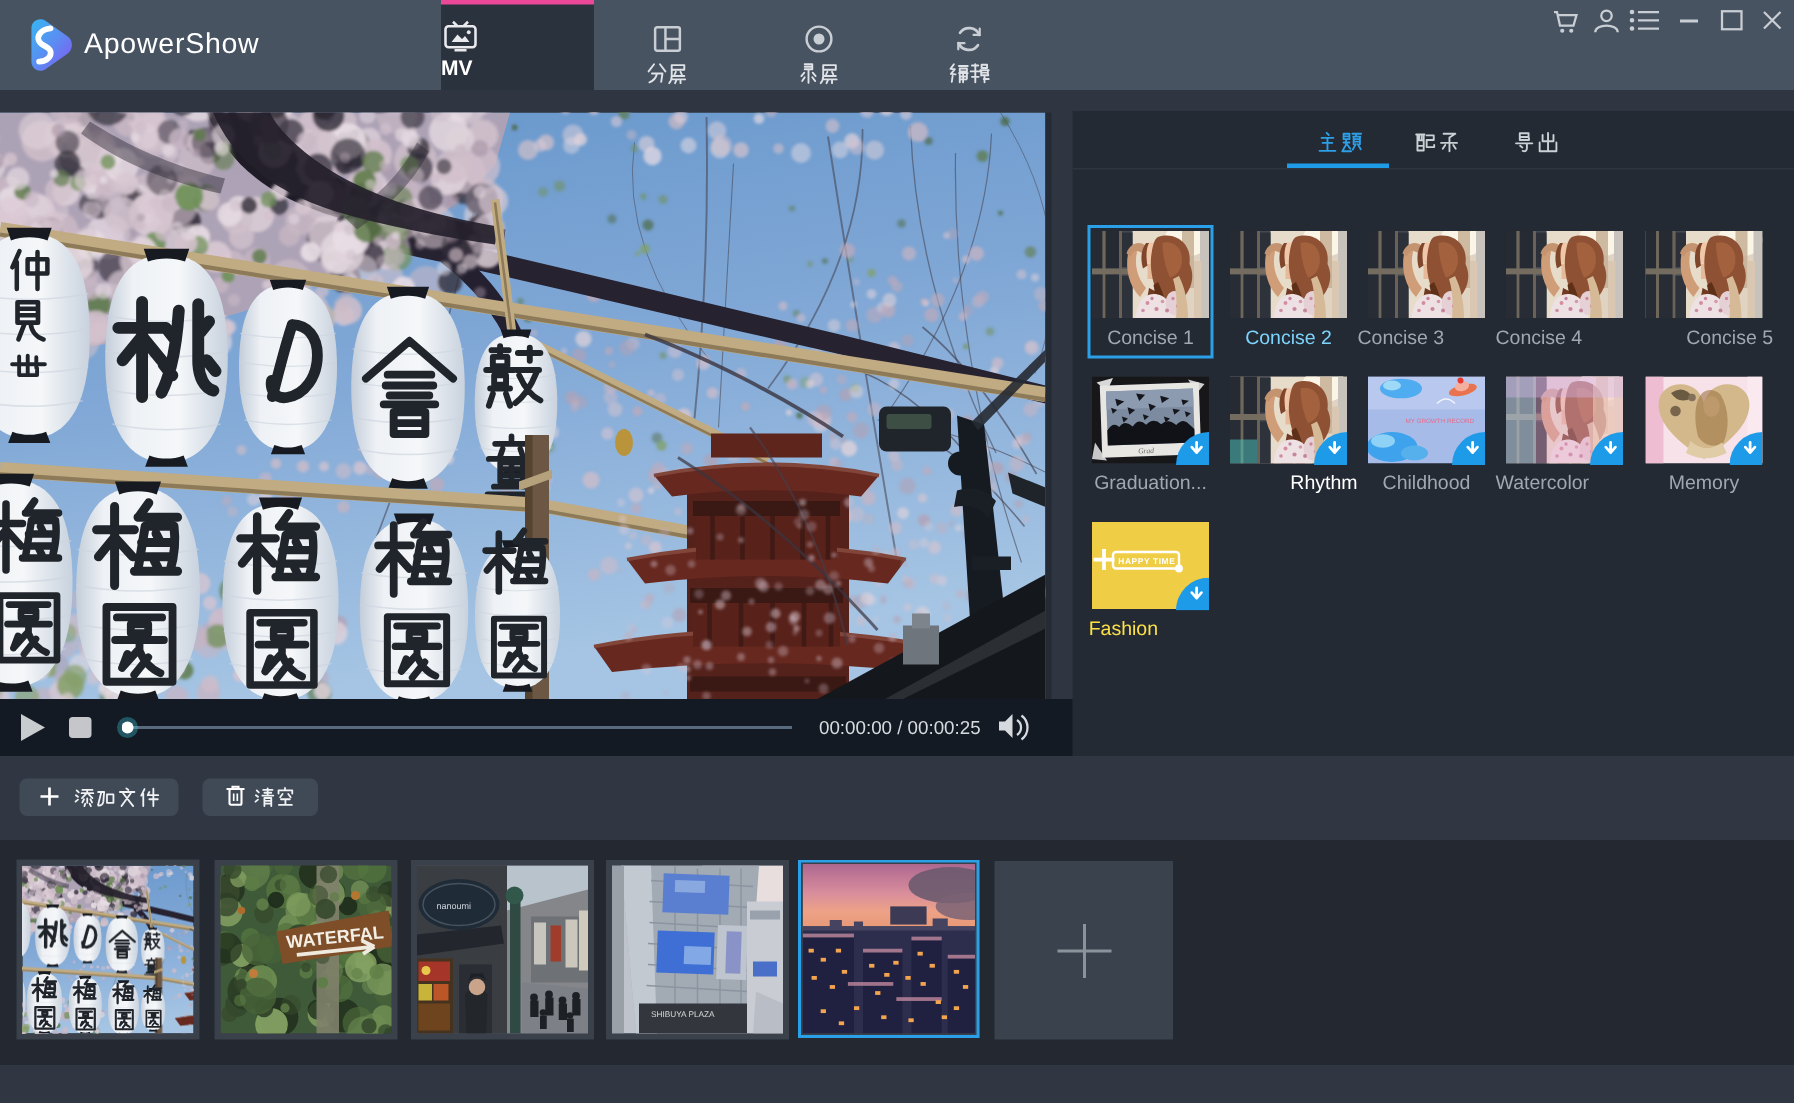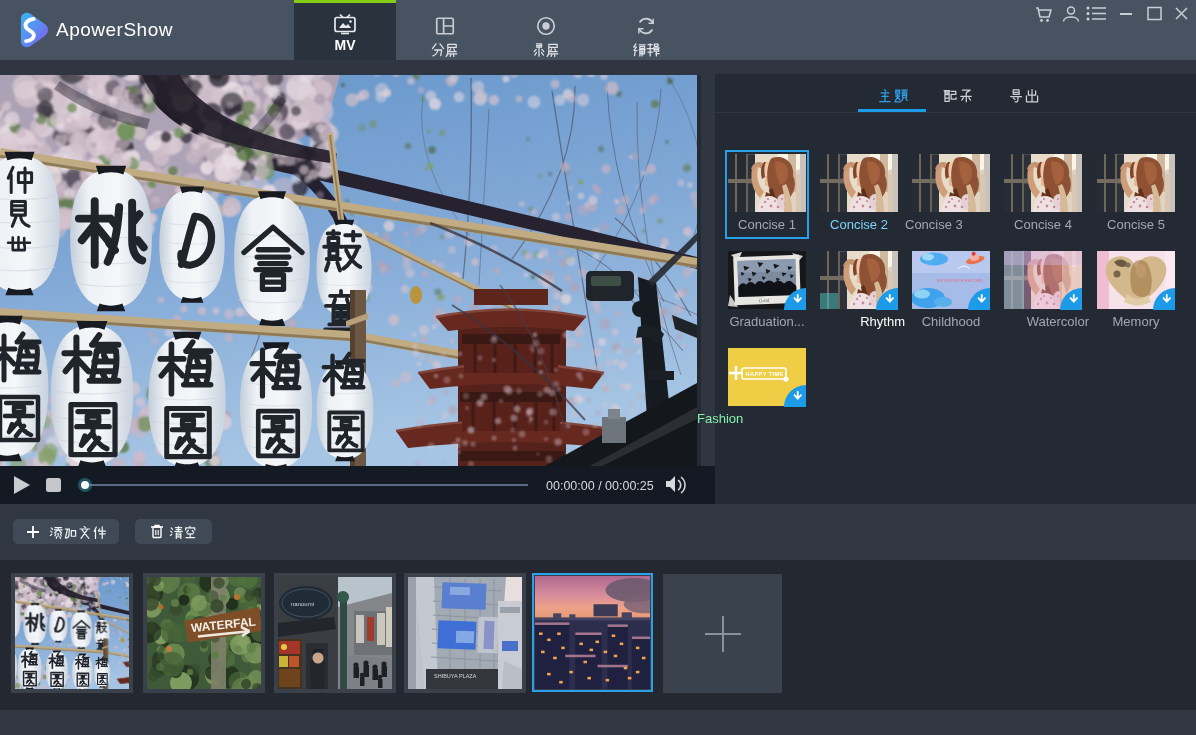--- a/index.html
+++ b/index.html
@@ -1575,21 +1575,21 @@
 </symbol>
 </defs>
   </svg>
 
 <div style="position:absolute;left:0;top:0;width:1196px;height:60px;background:#485362">
  <svg width="34" height="36" viewBox="0 0 40 42" style="position:absolute;left:15px;top:12px">
   <path d="M6,8 C6,2 12,-1 17,2 L34,14 C39,17 39,25 34,28 L17,40 C12,43 6,40 6,34 Z" fill="url(#logog)" transform="translate(1,0)"></path>
   <path d="M22,8 C14,9 11,14 13,18 C15,22 21,22 22,26 C23,30 19,34 13,34" fill="none" stroke="#fff" stroke-width="4.5" stroke-linecap="round"></path>
  </svg>
  <div style="position:absolute;left:56px;top:19px;font-size:19px;font-weight:normal;color:#fff;letter-spacing:0.5px">ApowerShow</div>
- <div style="position:absolute;left:294px;top:0;width:102px;height:60px;background:#2a323d;border-top:3px solid #84cc16;text-align:center">
+ <div style="position:absolute;left:294px;top:0;width:102px;height:60px;background:#2a323d;border-top:3px solid #ec4899;text-align:left">
    <div style="margin-top:10px;height:22px"><svg width="26" height="22" viewBox="0 0 26 22" fill="none" stroke="#e8eaed" stroke-width="1.7">
           <path d="M8,1.5 L11,4.5 M18,1.5 L15,4.5"></path>
           <rect x="3" y="4.5" width="20" height="14" rx="2"></rect>
           <path d="M7,15 L11,10 L14,13 L16,11 L19,15 Z" fill="#e8eaed" stroke="none"></path>
           <circle cx="18.5" cy="8.5" r="1.3" fill="#e8eaed" stroke="none"></circle>
           <path d="M9,20.5 H17" stroke-width="1.6"></path>
         </svg></div>
    <div style="margin-top:2px;font-size:14px;font-weight:bold;color:#fff">MV</div>
  </div>
  <div style="position:absolute;left:405px;top:0;width:80px;height:60px;text-align:center">
@@ -1680,25 +1680,25 @@
     <use href="#woman" width="78" height="58"></use>
   </svg>
 <div style="position:absolute;left:813px;top:217px;width:92px;text-align:center;font-size:13px;color:#7dd3fc;white-space:nowrap;overflow:hidden;text-overflow:ellipsis">Concise 2</div>
 <svg width="78" height="58" style="position:absolute;left:912px;top:154px">
     <use href="#woman" width="78" height="58"></use>
   </svg>
 <div style="position:absolute;left:905px;top:217px;width:92px;font-size:13px;color:#9fa8b1;white-space:nowrap;overflow:hidden;text-overflow:ellipsis">Concise 3</div>
 <svg width="78" height="58" style="position:absolute;left:1004px;top:154px">
     <use href="#woman" width="78" height="58"></use>
   </svg>
-<div style="position:absolute;left:997px;top:217px;width:92px;text-align:center;font-size:13px;color:#9fa8b1;white-space:nowrap;overflow:hidden;text-overflow:ellipsis">Concise 4</div>
+<div style="position:absolute;left:997px;top:217px;width:92px;text-align:left;font-size:13px;color:#9fa8b1;white-space:nowrap;overflow:hidden;text-overflow:ellipsis">Concise 4</div>
 <svg width="78" height="58" style="position:absolute;left:1097px;top:154px">
     <use href="#woman" width="78" height="58"></use>
   </svg>
-<div style="position:absolute;left:1090px;top:217px;width:92px;text-align:center;font-size:13px;color:#9fa8b1;white-space:nowrap;overflow:hidden;text-overflow:ellipsis">Concise 5</div>
+<div style="position:absolute;left:1090px;top:217px;width:92px;text-align:right;font-size:13px;color:#9fa8b1;white-space:nowrap;overflow:hidden;text-overflow:ellipsis">Concise 5</div>
 <svg width="78" height="58" style="position:absolute;left:728px;top:251px">
     <use href="#thgrad" width="78" height="58"></use>
   </svg>
 <svg width="22" height="22" viewBox="0 0 24 24" style="position:absolute;left:784px;top:288px">
     <use href="#badge"></use>
   </svg>
 <div style="position:absolute;left:721px;top:314px;width:92px;text-align:center;font-size:13px;color:#9fa8b1;white-space:nowrap;overflow:hidden;text-overflow:ellipsis">Graduation...</div>
 <svg width="78" height="58" style="position:absolute;left:820px;top:251px">
     <use href="#woman" width="78" height="58"></use>
     <rect y="42" width="18" height="16" fill="#4cc8c0" opacity=".5"></rect>
@@ -1717,35 +1717,35 @@
 <svg width="78" height="58" style="position:absolute;left:1004px;top:251px">
     <use href="#woman" width="78" height="58"></use>
     <rect width="78" height="58" fill="#eba6ce" opacity=".38"></rect>
     <rect width="20" height="58" fill="#96d4da" opacity=".42"></rect>
     <rect x="58" width="20" height="58" fill="#f7dcc4" opacity=".5"></rect>
     <rect width="78" height="14" fill="#d8b8e8" opacity=".4"></rect>
   </svg>
 <svg width="22" height="22" viewBox="0 0 24 24" style="position:absolute;left:1060px;top:288px">
     <use href="#badge"></use>
   </svg>
-<div style="position:absolute;left:997px;top:314px;width:92px;text-align:right;font-size:13px;color:#9fa8b1;white-space:nowrap;overflow:hidden;text-overflow:ellipsis">Watercolor</div>
+<div style="position:absolute;left:997px;top:314px;width:92px;text-align:left;font-size:13px;color:#9fa8b1;white-space:nowrap;overflow:hidden;text-overflow:ellipsis">Watercolor</div>
 <svg width="78" height="58" style="position:absolute;left:1097px;top:251px">
     <use href="#thmem" width="78" height="58"></use>
   </svg>
 <svg width="22" height="22" viewBox="0 0 24 24" style="position:absolute;left:1153px;top:288px">
     <use href="#badge"></use>
   </svg>
 <div style="position:absolute;left:1090px;top:314px;width:92px;text-align:center;font-size:13px;color:#9fa8b1;white-space:nowrap;overflow:hidden;text-overflow:ellipsis">Memory</div>
 <svg width="78" height="58" style="position:absolute;left:728px;top:348px">
     <use href="#thfa" width="78" height="58"></use>
   </svg>
 <svg width="22" height="22" viewBox="0 0 24 24" style="position:absolute;left:784px;top:385px">
     <use href="#badge"></use>
   </svg>
-<div style="position:absolute;left:697px;top:411px;width:92px;text-align:left;font-size:13px;color:#86efac;white-space:nowrap;overflow:hidden;text-overflow:ellipsis">Fashion</div>
+<div style="position:absolute;left:680px;top:411px;width:92px;text-align:right;font-size:13px;color:#fde047;white-space:nowrap;overflow:hidden;text-overflow:ellipsis">Fashion</div>
 
 <div style="position:absolute;left:0;top:504px;width:1196px;height:56px;background:#303743"></div>
 <div style="position:absolute;left:13px;top:519px;width:106px;height:25px;background:#404a57;border-radius:5px;text-align:center;line-height:25px"><svg width="14" height="14" viewBox="0 0 14 14" style="vertical-align:-2px">
       <path d="M7,1 V13 M1,7 H13" stroke="#fff" stroke-width="1.8"></path>
     </svg>&nbsp;&nbsp;<svg width="57" height="13.5" viewBox="0 0 424 100" style="color:#f0f2f4;vertical-align:middle" overflow="visible">
       <use href="#k-tian" x="0" width="100" height="100"></use>
       <use href="#k-jia" x="108" width="100" height="100"></use>
       <use href="#k-wen" x="216" width="100" height="100"></use>
       <use href="#k-jian4" x="324" width="100" height="100"></use>
     </svg></div>

